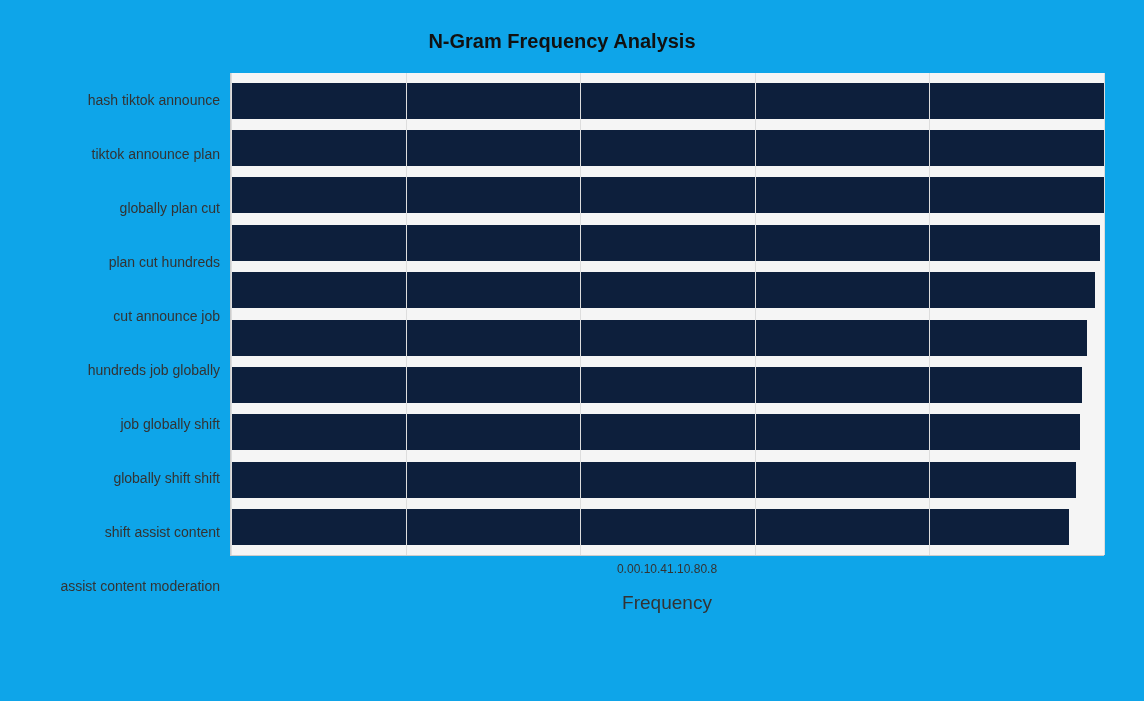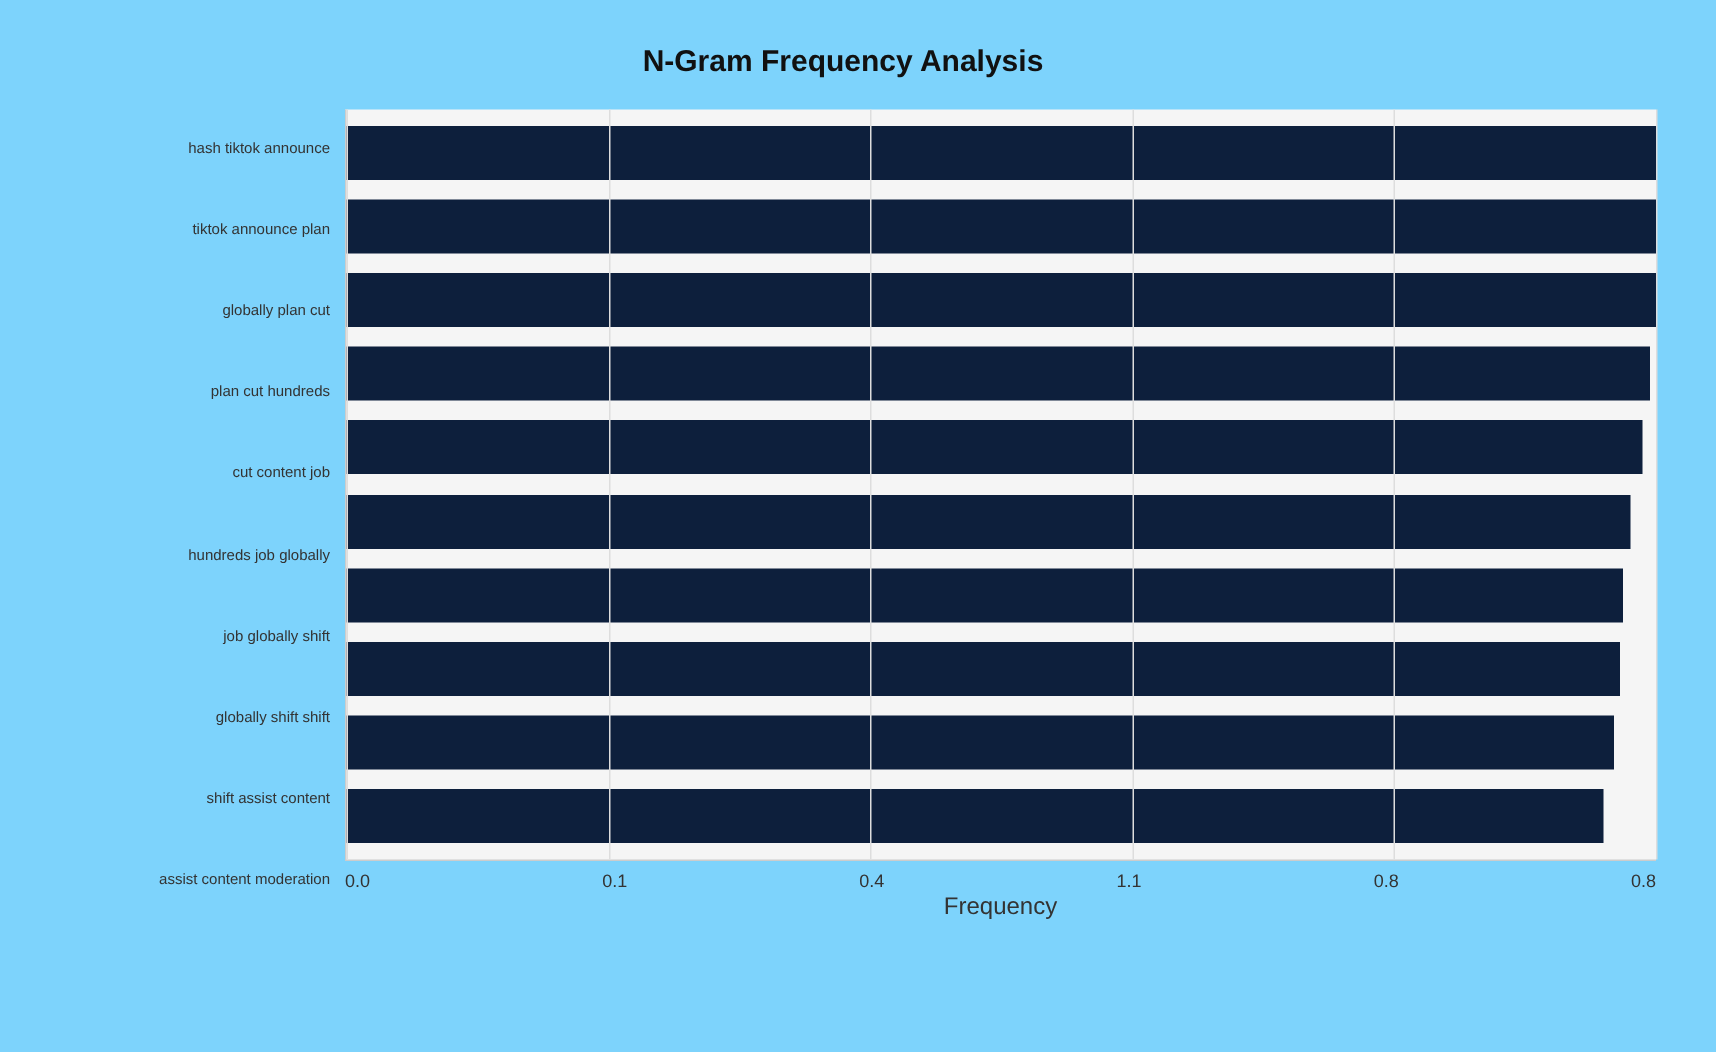--- a/index.html
+++ b/index.html
@@ -6,21 +6,21 @@
     body {
       font-family: Arial, sans-serif;
       background: #f5f5f5;
       width: 1144px;
       height: 701px;
       display: flex;
       align-items: center;
       justify-content: center;
     }
     .chart-container {
-      background: #7dd3fc;
+      background: #0ea5e9;
       width: 1144px;
       height: 701px;
       padding: 20px 40px 60px 20px;
       position: relative;
     }
     .chart-title {
       text-align: center;
       font-size: 20px;
       font-weight: bold;
       color: #111;
@@ -36,21 +36,21 @@
     .y-axis {
       display: flex;
       flex-direction: column;
       justify-content: space-around;
       align-items: flex-end;
       padding-right: 10px;
       width: 210px;
       flex-shrink: 0;
     }
     .y-label {
-      font-size: 10px;
+      font-size: 14px;
       color: #333;
       text-align: left;
       line-height: 1.2;
     }
     .bars-and-x {
       flex: 1;
       display: flex;
       flex-direction: column;
     }
     .bars-wrapper {
@@ -82,49 +82,49 @@
       padding: 3px 0;
     }
     .bar {
       height: 36px;
       background: #0d1f3c;
       border-radius: 0;
     }
     .x-axis {
       display: flex;
       flex-direction: row;
-      justify-content: space-between;
+      justify-content: center;
       padding-top: 6px;
       padding-left: 0;
     }
     .x-tick {
       font-size: 12px;
       color: #333;
       text-align: center;
     }
     .x-axis-label {
       text-align: center;
-      font-size: 16px;
+      font-size: 19px;
       color: #333;
-      margin-top: 2px;
+      margin-top: 16px;
     }
   </style>
 </head>
 <body>
 
 <div class="chart-container">
   <div class="chart-title">N-Gram Frequency Analysis</div>
   <div class="chart-area">
     <div class="y-axis">
 
     <div class="y-label">hash tiktok announce</div>
         <div class="y-label">tiktok announce plan</div>
         <div class="y-label">globally plan cut</div>
         <div class="y-label">plan cut hundreds</div>
-        <div class="y-label">cut content job</div>
+        <div class="y-label">cut announce job</div>
         <div class="y-label">hundreds job globally</div>
         <div class="y-label">job globally shift</div>
         <div class="y-label">globally shift shift</div>
         <div class="y-label">shift assist content</div>
         <div class="y-label">assist content moderation</div>
       </div>
     <div class="bars-and-x">
       <div class="bars-wrapper">
         <div class="grid-lines">
 

